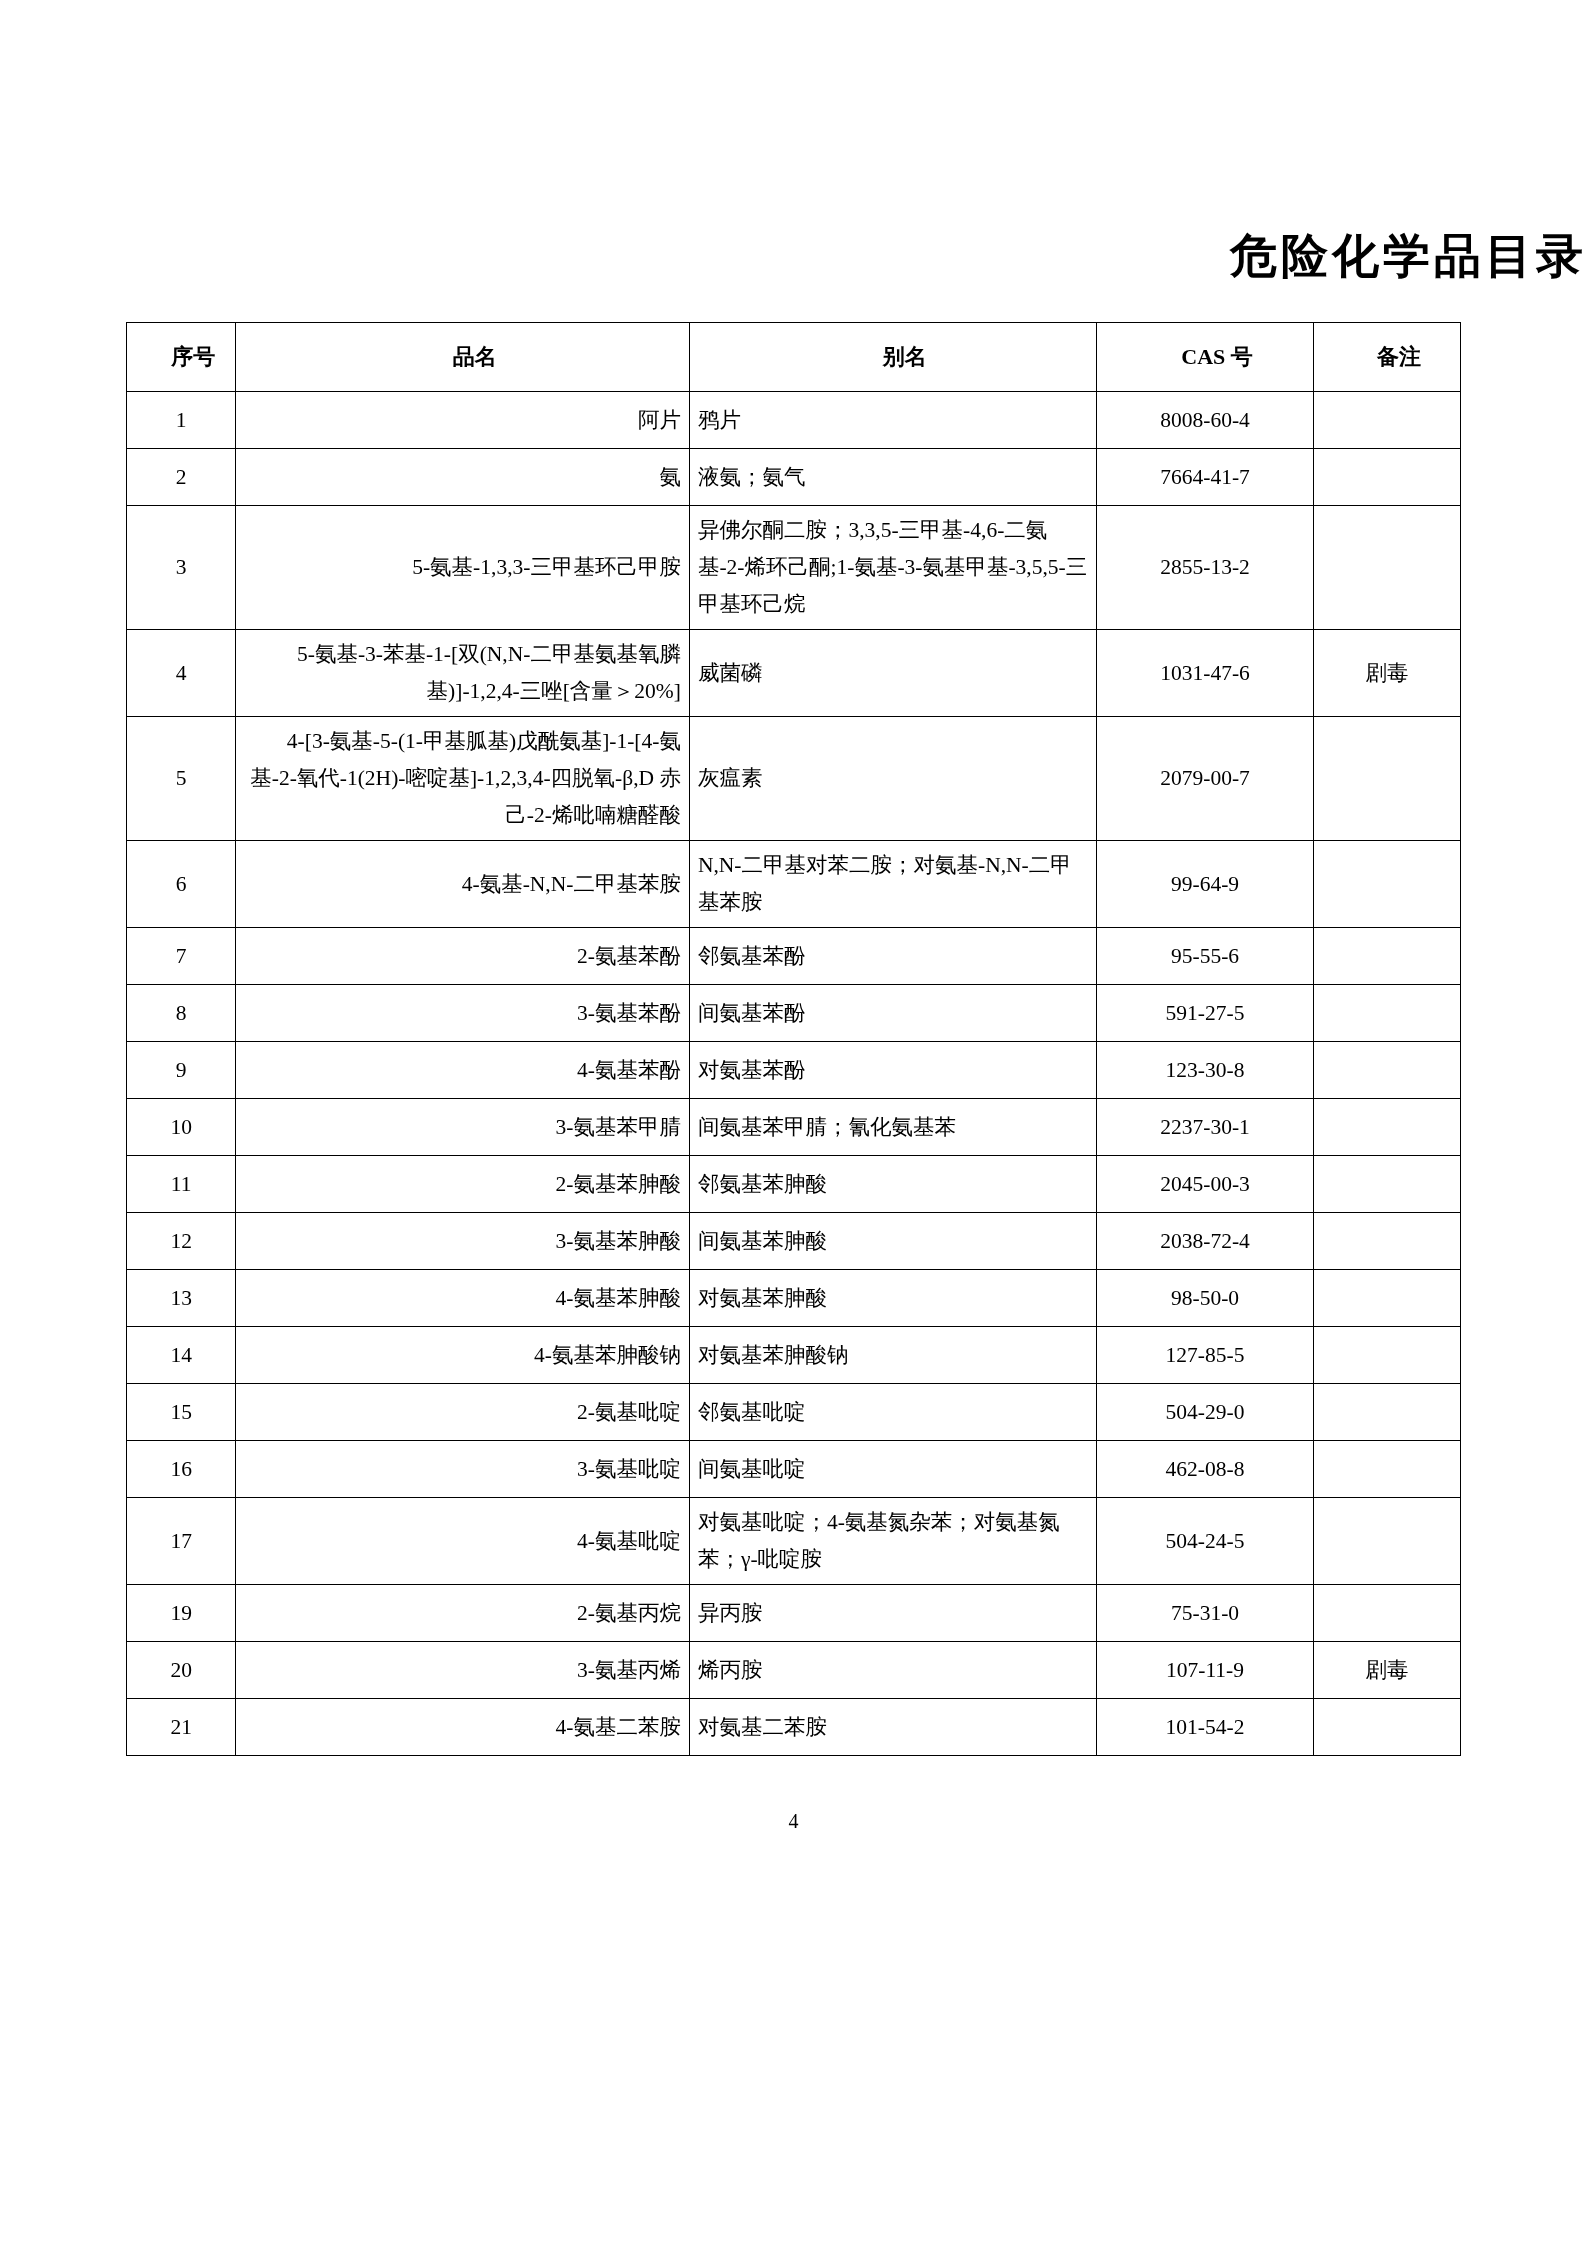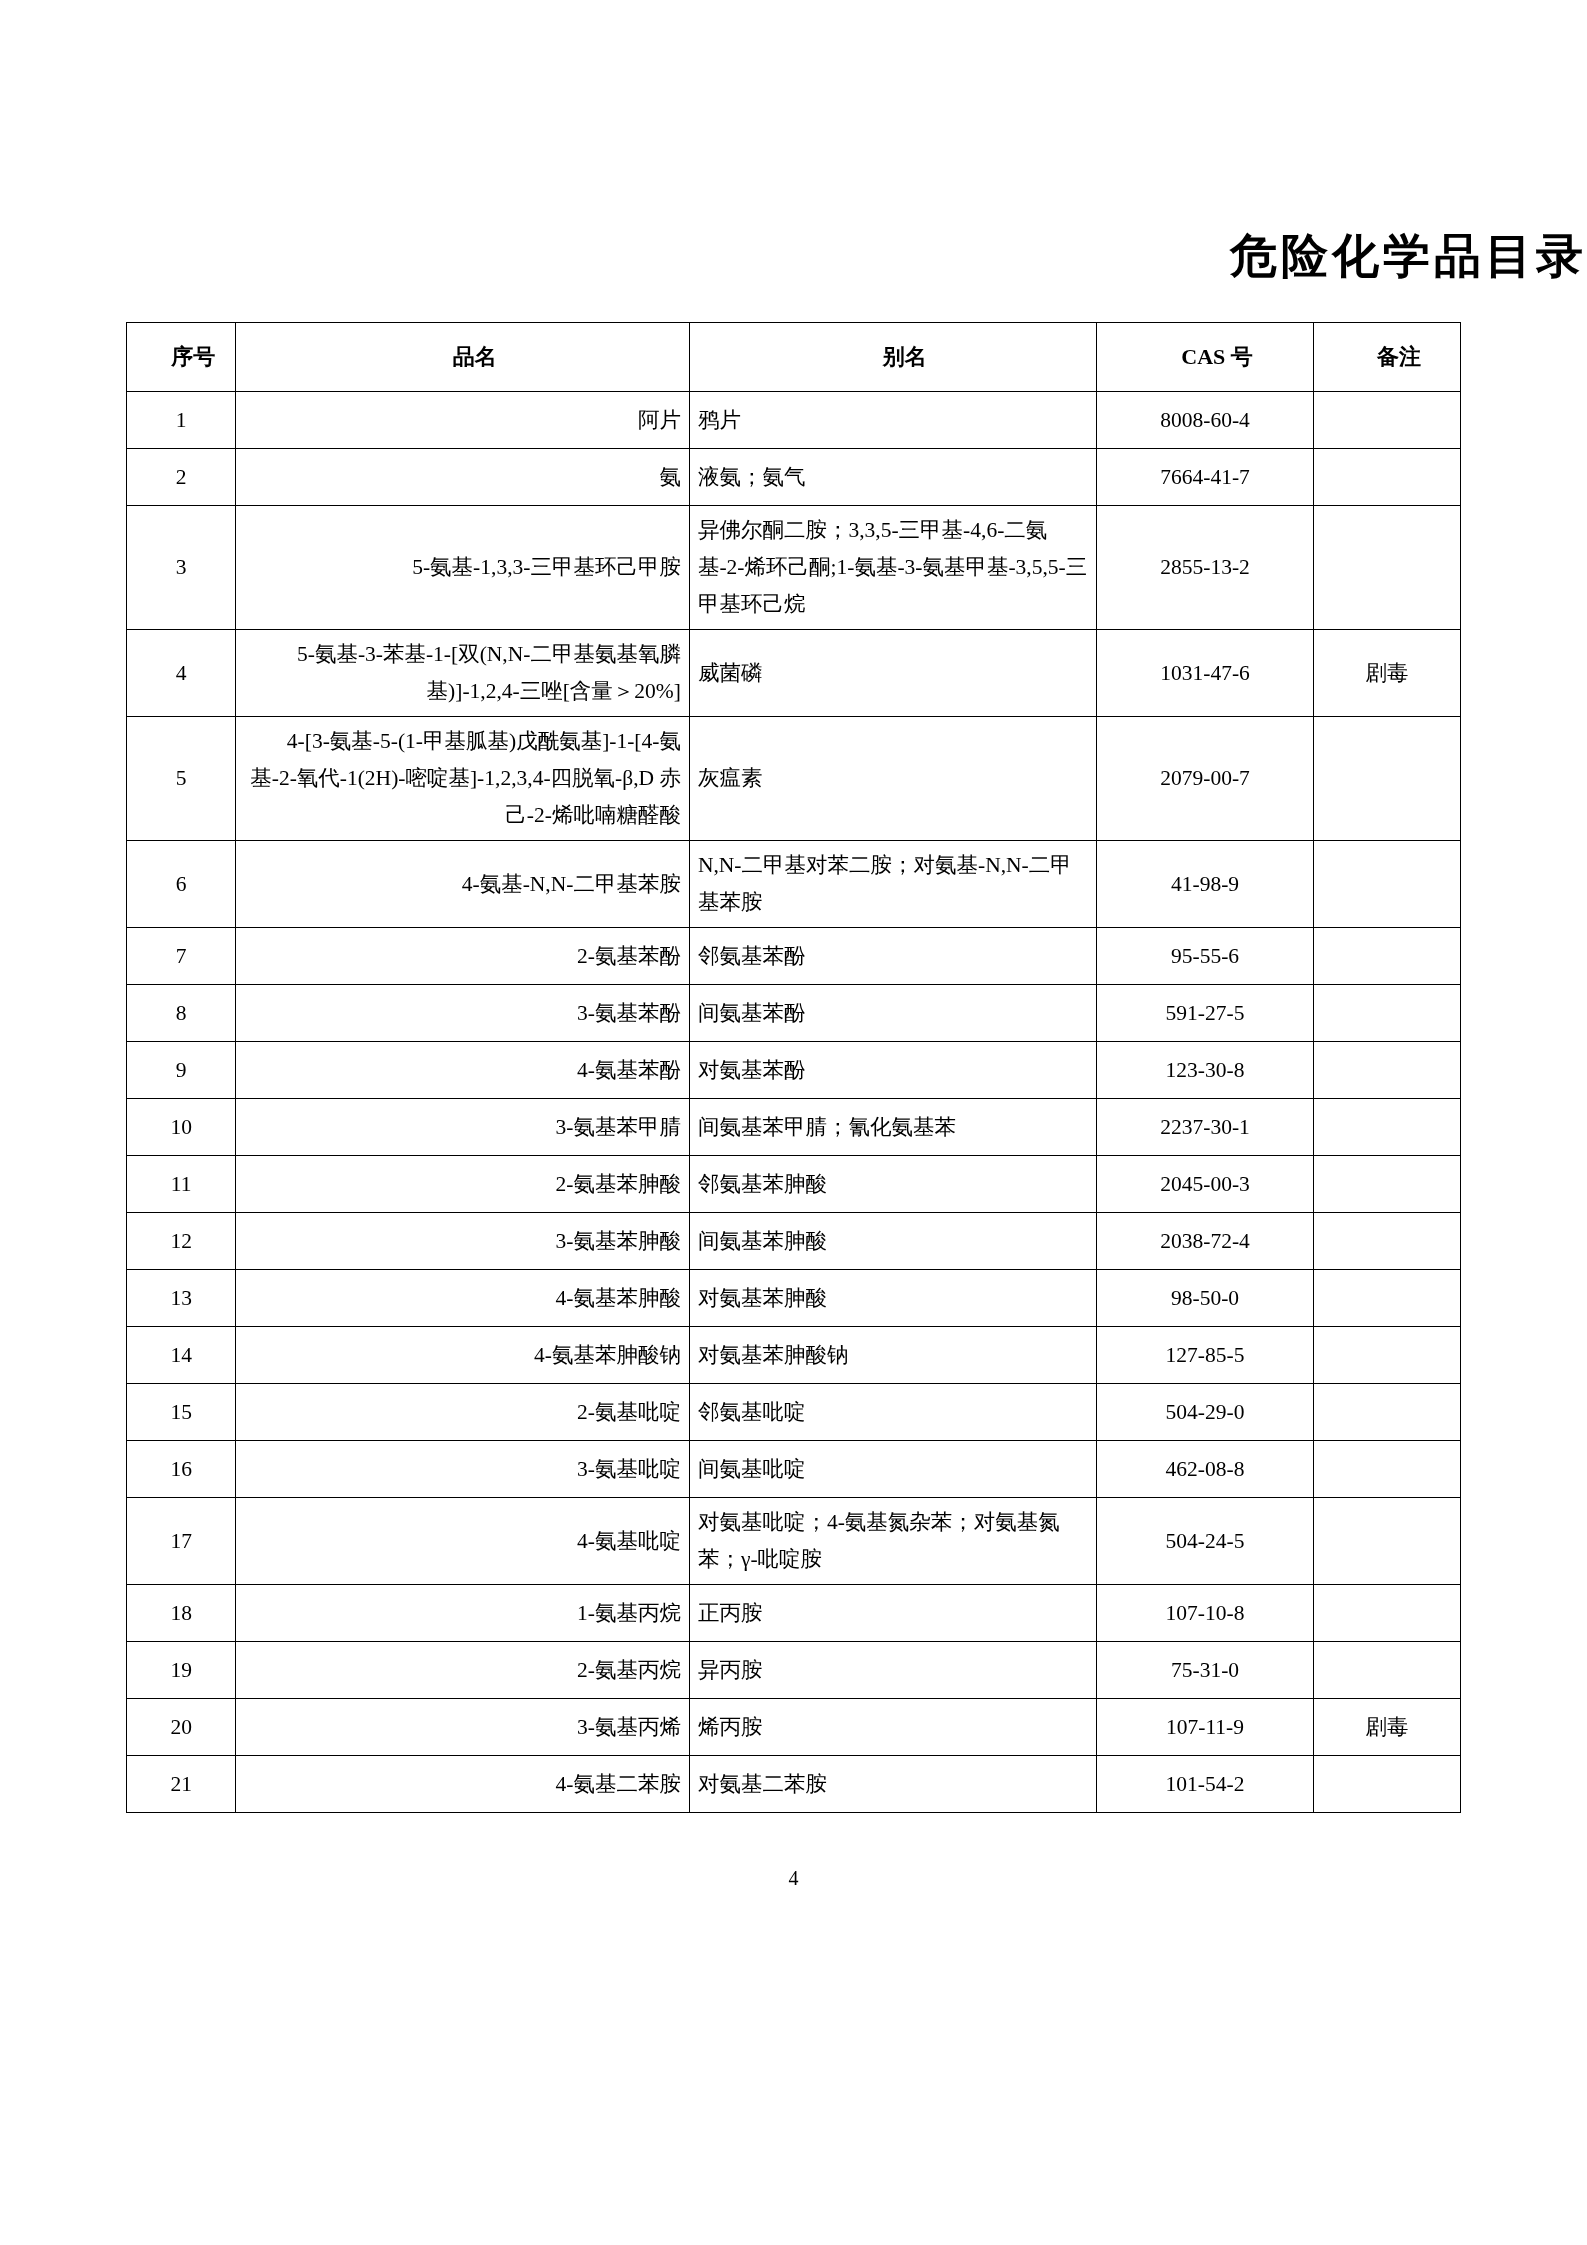--- a/index.html
+++ b/index.html
@@ -137,21 +137,21 @@
           <td class="no">5</td>
           <td class="name justify">4-[3-氨基-5-(1-甲基胍基)戊酰氨基]-1-[4-氨基-2-氧代-1(2H)-嘧啶基]-1,2,3,4-四脱氧-β,D 赤己-2-烯吡喃糖醛酸</td>
           <td class="alias">灰瘟素</td>
           <td class="cas">2079-00-7</td>
           <td class="note"></td>
         </tr>
         <tr>
           <td class="no">6</td>
           <td class="name">4-氨基-N,N-二甲基苯胺</td>
           <td class="alias justify">N,N-二甲基对苯二胺；对氨基-N,N-二甲基苯胺</td>
-          <td class="cas">41-98-9</td>
+          <td class="cas">99-64-9</td>
           <td class="note"></td>
         </tr>
         <tr class="tall">
           <td class="no">7</td>
           <td class="name">2-氨基苯酚</td>
           <td class="alias">邻氨基苯酚</td>
           <td class="cas">95-55-6</td>
           <td class="note"></td>
         </tr>
         <tr class="tall">
@@ -215,27 +215,20 @@
           <td class="name">3-氨基吡啶</td>
           <td class="alias">间氨基吡啶</td>
           <td class="cas">462-08-8</td>
           <td class="note"></td>
         </tr>
         <tr>
           <td class="no">17</td>
           <td class="name">4-氨基吡啶</td>
           <td class="alias justify">对氨基吡啶；4-氨基氮杂苯；对氨基氮苯；γ-吡啶胺</td>
           <td class="cas">504-24-5</td>
-          <td class="note"></td>
-        </tr>
-        <tr class="tall">
-          <td class="no">18</td>
-          <td class="name">1-氨基丙烷</td>
-          <td class="alias">正丙胺</td>
-          <td class="cas">107-10-8</td>
           <td class="note"></td>
         </tr>
         <tr class="tall">
           <td class="no">19</td>
           <td class="name">2-氨基丙烷</td>
           <td class="alias">异丙胺</td>
           <td class="cas">75-31-0</td>
           <td class="note"></td>
         </tr>
         <tr class="tall">

